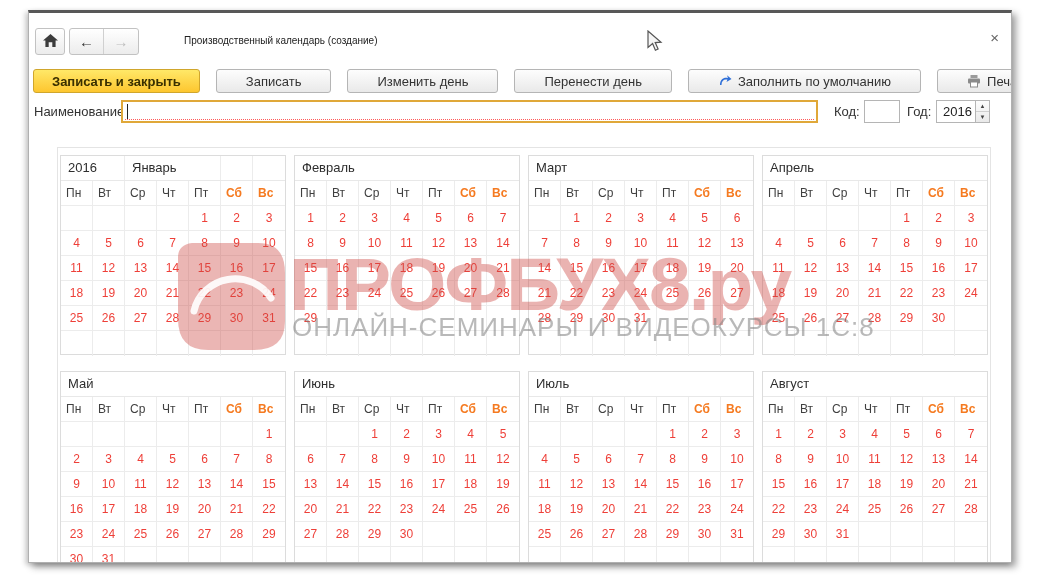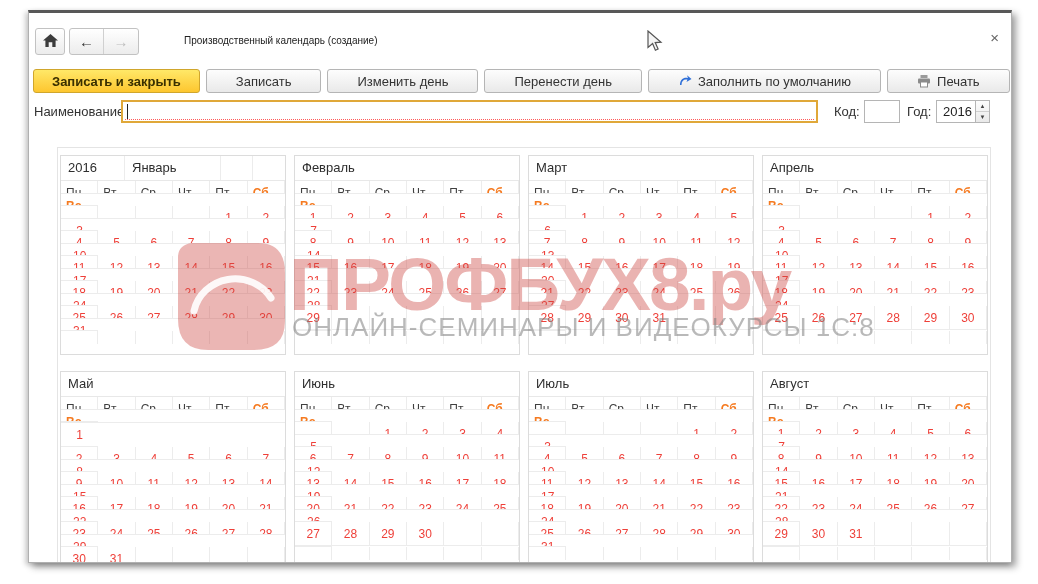--- a/index.html
+++ b/index.html
@@ -23,21 +23,21 @@
   .home-btn { left:6px; width:30px; }
   .navgroup { position:absolute; left:40px; top:15px; height:27px; display:flex;
     border:1px solid #c2c2c2; border-radius:3px; background:linear-gradient(#ffffff,#ececec); }
   .navgroup .nav-half { width:34px; display:flex; align-items:center; justify-content:center; font-size:15px; cursor:pointer; }
   .navgroup .nav-half.back { border-right:1px solid #d0d0d0; color:#333; font-weight:bold; }
   .navgroup .nav-half.fwd { color:#bdbdbd; }
   .page-title { position:absolute; left:155px; top:22px; font-size:10px; color:#222; white-space:nowrap; }
   .close-x { position:absolute; right:12px; top:17px; font-size:15px; color:#666; cursor:pointer; line-height:1; }
 
   
-  .toolbar { position:absolute; left:0; top:54px; width:100%; height:28px; display:flex; align-items:center; padding:0 8px 0 4px; gap:6px; }
+  .toolbar { position:absolute; left:0; top:54px; width:100%; height:28px; display:flex; align-items:center; padding:0 8px 0 4px; gap:16px; }
   .btn {
     height:24px; padding:0 29px; background:linear-gradient(#fdfdfd,#e9e9e9);
     border:1px solid #b5b5b5; border-radius:3px; font-size:13px; color:#333;
     display:flex; align-items:center; gap:6px; cursor:pointer; white-space:nowrap;
   }
   .btn-primary {
     background:linear-gradient(#ffe868,#fdc62f); border:1px solid #d0a62c;
     font-weight:bold; color:#3a3000; padding:0 18px;
   }
   .btn .icon-svg { width:14px; height:14px; display:block; }
@@ -69,21 +69,21 @@
     display:grid; grid-template-columns:repeat(4,1fr); column-gap:8px; row-gap:16px;
     padding:7px 2px 0 2px; background:#fff;
   }
   .month { border:1px solid #dcdcdc; background:#fff; height:200px; }
   .m-head { display:grid; grid-template-columns:repeat(7,1fr); height:25px; border-bottom:1px solid #e8e8e8; }
   .m-head .hcell { font-size:13px; color:#2e2e2e; line-height:24px; padding-left:7px; border-right:1px solid #ececec; overflow:hidden; }
   .m-head .hcell:last-child { border-right:none; }
   .m-head .year-cell { grid-column:span 2; }
   .m-head .name-3 { grid-column:span 3; }
   .m-head .name-7 { grid-column:span 7; border-right:none; }
-  .week { display:grid; grid-template-columns:repeat(6,1fr); height:25px; }
+  .week { display:grid; grid-template-columns:repeat(7,1fr); height:25px; }
   .cell { border-right:1px solid #ececec; border-bottom:1px solid #ececec; font-size:12px; line-height:24px; overflow:hidden; }
   .week .cell:last-child { border-right:none; }
   .month .week:last-child .cell { border-bottom:none; }
   .dname { color:#3f3f3f; text-align:left; padding-left:5px; }
   .dname.wkend { color:#f57a20;font-weight:bold; }
   .day { color:#ee3f38; text-align:center; cursor:default; }
 
   
   .watermark { position:absolute; left:0; top:0; width:100%; height:100%; pointer-events:none; }
   .wm-logo { position:absolute; left:149px; top:230px; width:107px; height:107px; }

